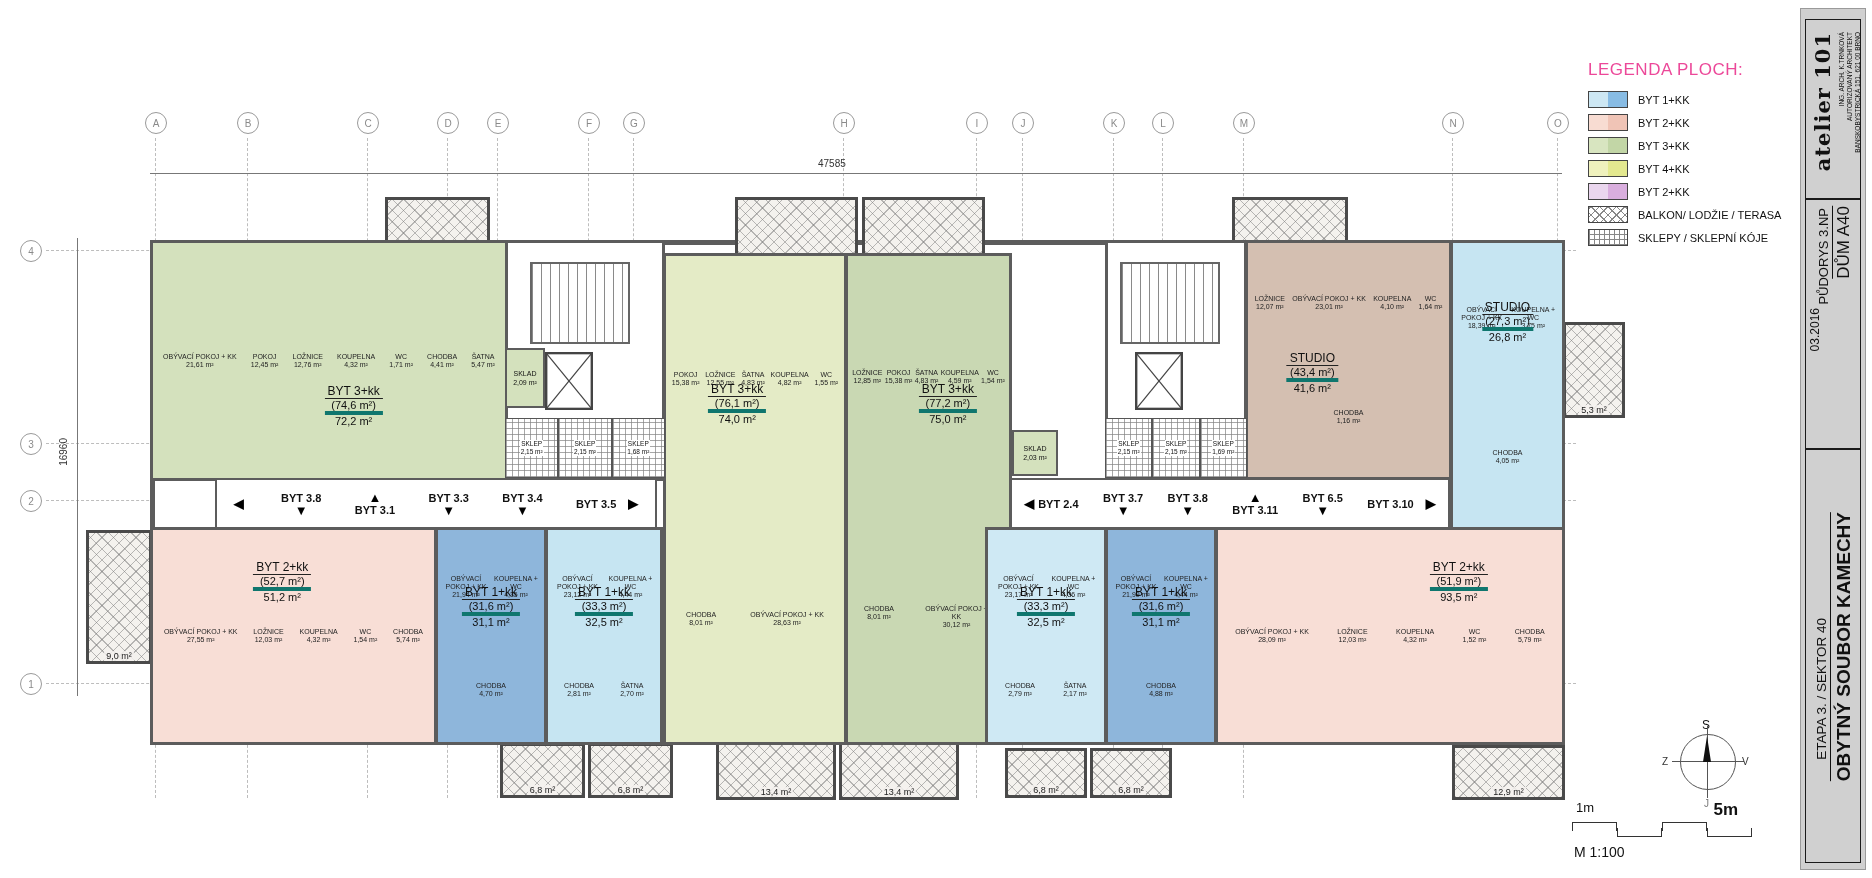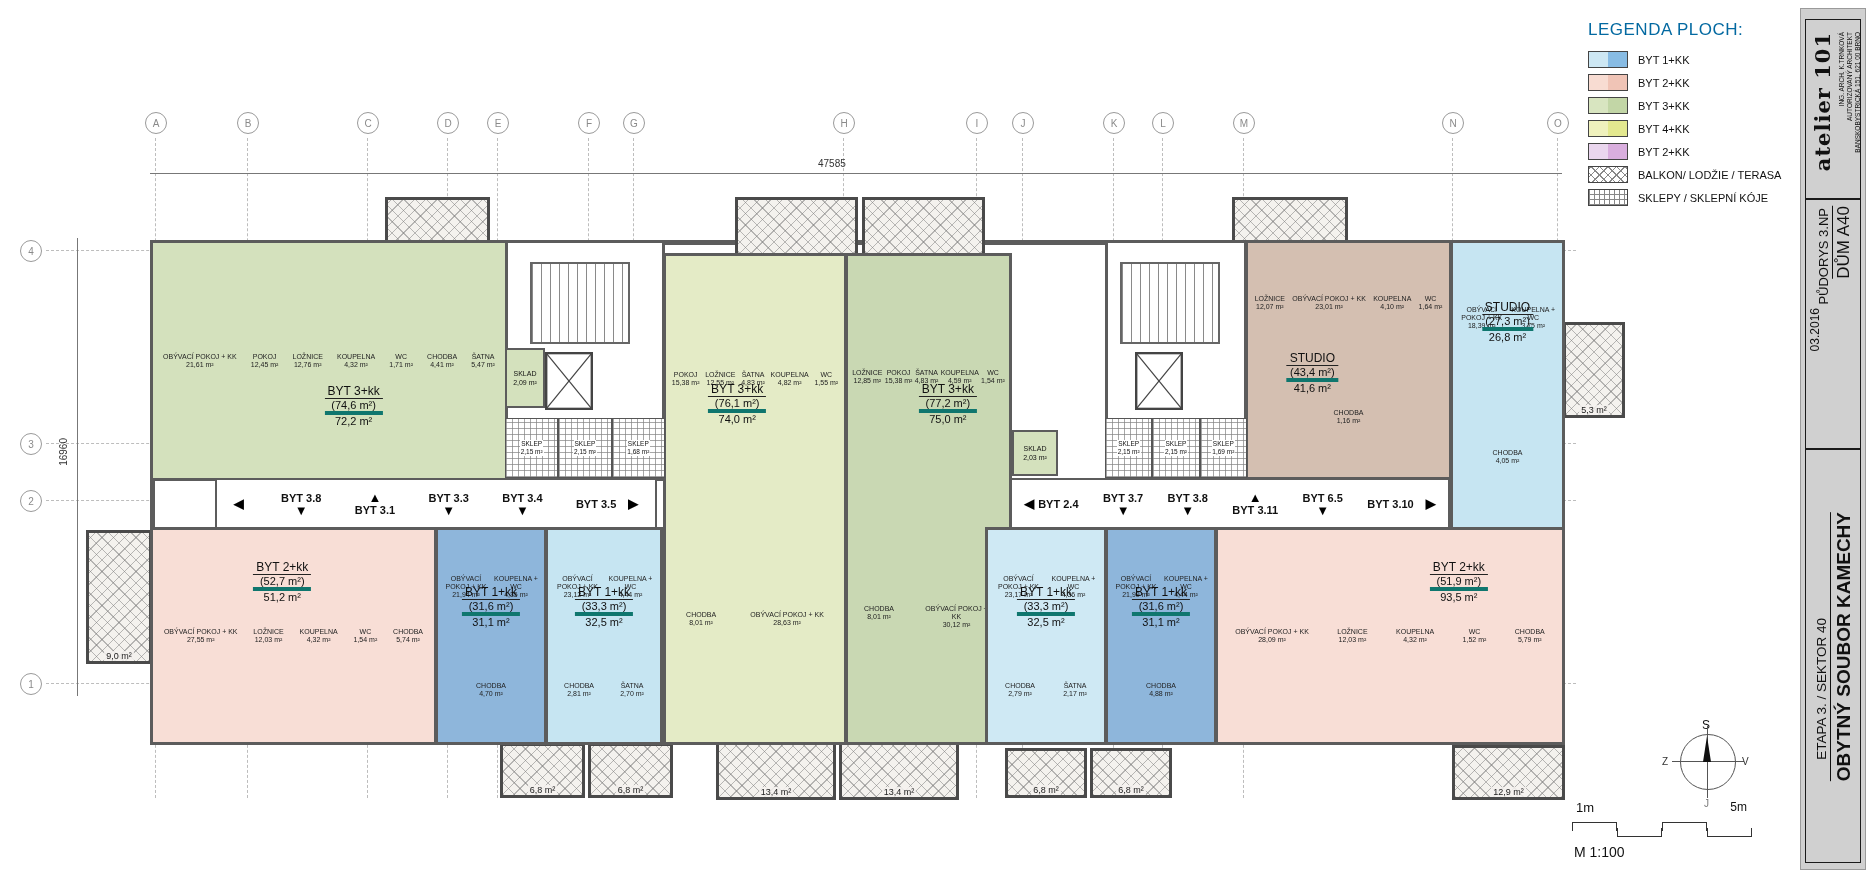--- a/index.html
+++ b/index.html
@@ -96,21 +96,21 @@
   .b6{left:500px;top:743px;width:85px;height:55px;}
   .b7{left:588px;top:743px;width:85px;height:55px;}
   .b8{left:716px;top:740px;width:120px;height:60px;}
   .b9{left:839px;top:740px;width:120px;height:60px;}
   .b10{left:1005px;top:748px;width:82px;height:50px;}
   .b11{left:1090px;top:748px;width:82px;height:50px;}
   .b12{left:1452px;top:745px;width:113px;height:55px;}
 
   
   .legend{position:absolute;left:1588px;top:20px;width:208px;z-index:8;}
-  .legend-title{font-size:17px;letter-spacing:.5px;color:#0369a1;margin-bottom:8px;}
+  .legend-title{font-size:17px;letter-spacing:.5px;color:#ec4899;margin-bottom:8px;margin-top:40px;}
   .legend-item{display:flex;align-items:center;height:23px;}
   .sw{width:40px;height:17px;border:1px solid #444;box-sizing:border-box;flex:none;}
   .sw.crosshatch{background:repeating-linear-gradient(45deg,#888 0 1px,transparent 1px 6px),
                  repeating-linear-gradient(-45deg,#888 0 1px,transparent 1px 6px),#fff;}
   .sw.grid{background:repeating-linear-gradient(0deg,#888 0 1px,transparent 1px 5px),
            repeating-linear-gradient(90deg,#888 0 1px,transparent 1px 5px),#fff;}
   .legend-label{font-size:11px;padding-left:10px;white-space:nowrap;}
 
   
   .tstrip{position:absolute;left:1800px;top:8px;width:66px;height:862px;background:#d0d0d0;
@@ -130,21 +130,21 @@
   .compass{position:absolute;left:1670px;top:718px;width:74px;height:96px;z-index:8;font-size:10px;color:#333;}
   .c-n{position:absolute;left:32px;top:0;font-size:12px;color:#111;}
   .c-circle{position:absolute;left:10px;top:16px;width:54px;height:54px;border:1px solid #555;border-radius:50%;}
   .c-h{position:absolute;left:-9px;top:26px;width:72px;height:1px;background:#555;}
   .c-v{position:absolute;left:26px;top:-9px;width:1px;height:72px;background:#555;}
   .c-needle{position:absolute;left:22px;top:1px;width:0;height:0;
             border-left:4px solid transparent;border-right:4px solid transparent;border-bottom:26px solid #111;}
   .c-w{position:absolute;left:-8px;top:38px;} .c-e{position:absolute;left:72px;top:38px;}
   .c-s{position:absolute;left:34px;top:80px;color:#777;}
   .scalebar{position:absolute;left:1572px;top:800px;width:182px;height:70px;z-index:8;}
-  .sb-left{position:absolute;left:4px;top:0;font-size:13px;} .sb-right{position:absolute;right:7px;top:0;font-size:12px;}
+  .sb-left{position:absolute;left:4px;top:0;font-size:13px;} .sb-right{position:absolute;right:16px;top:0;font-size:17px;font-weight:bold;}
   .sb-segs{position:absolute;left:0;top:22px;width:180px;height:14px;display:flex;}
   .sb-seg{flex:1;box-sizing:border-box;height:9px;}
   .sb-seg.hi{border:1.5px solid #333;border-bottom:none;}
   .sb-seg.lo{border:1.5px solid #333;border-top:none;margin-top:6px;}
   .sb-text{position:absolute;left:2px;top:44px;font-size:14px;}
 </style>
 </head>
 <body>
 
 <div id="canvas">

